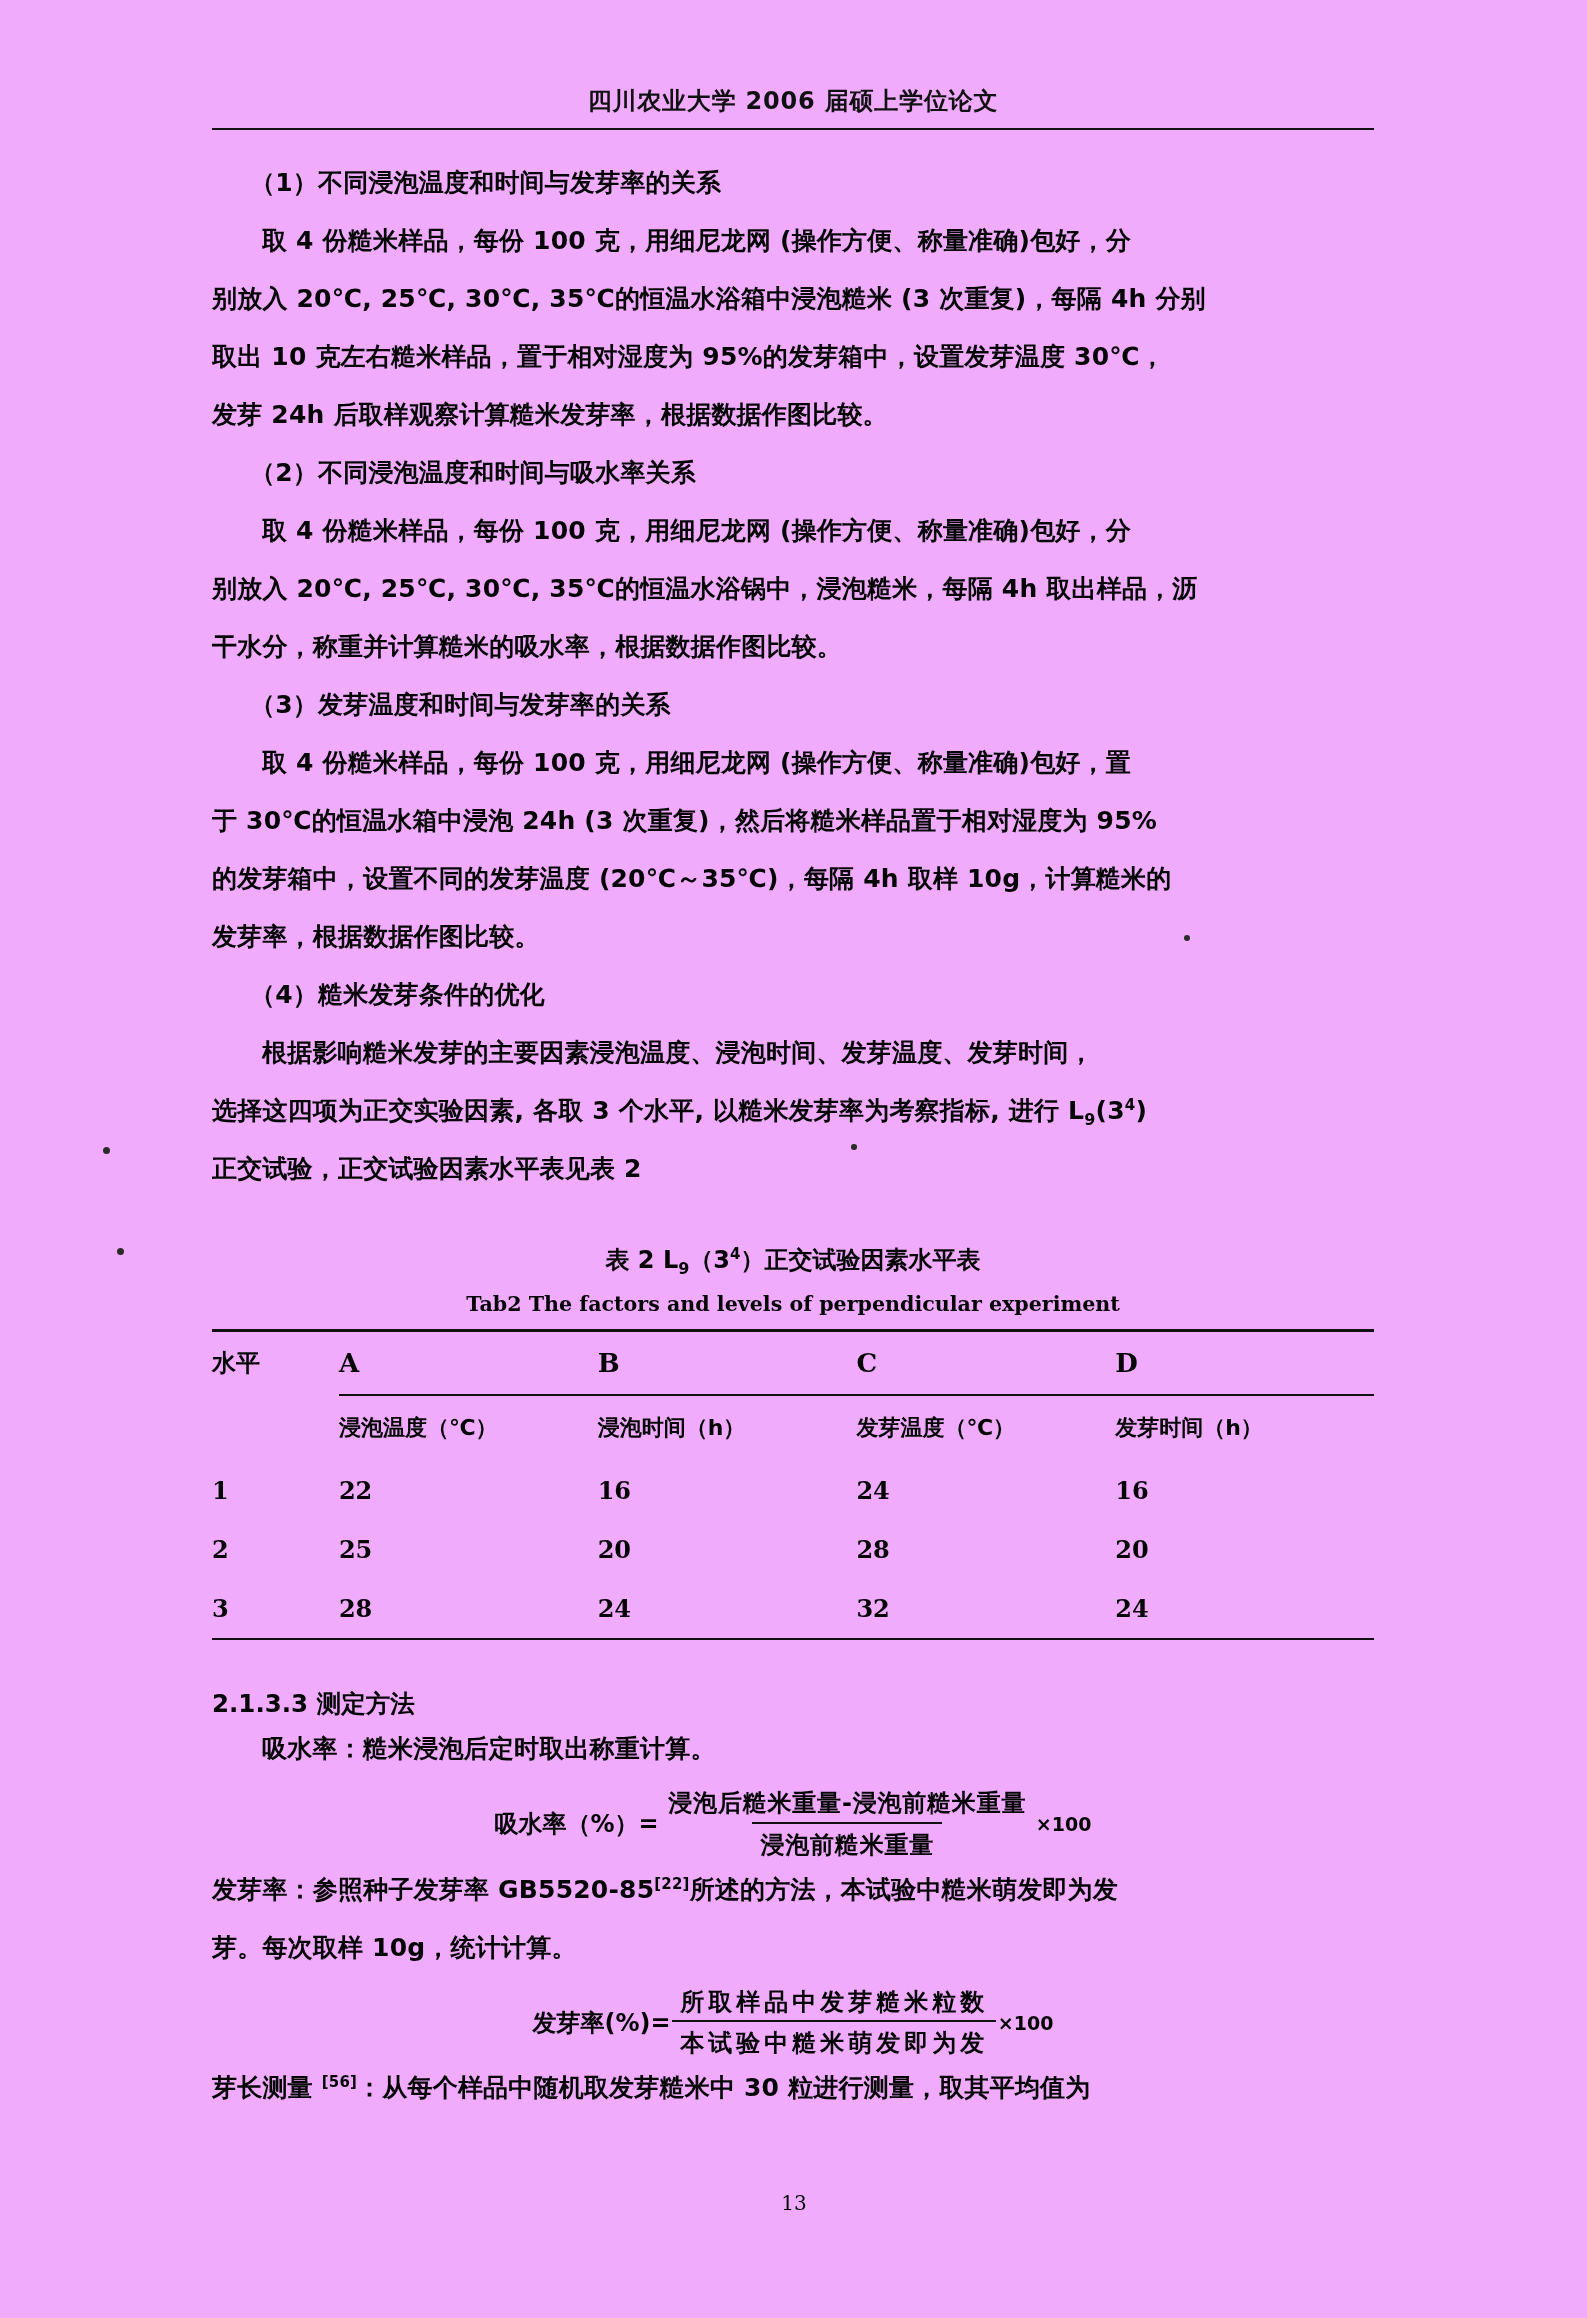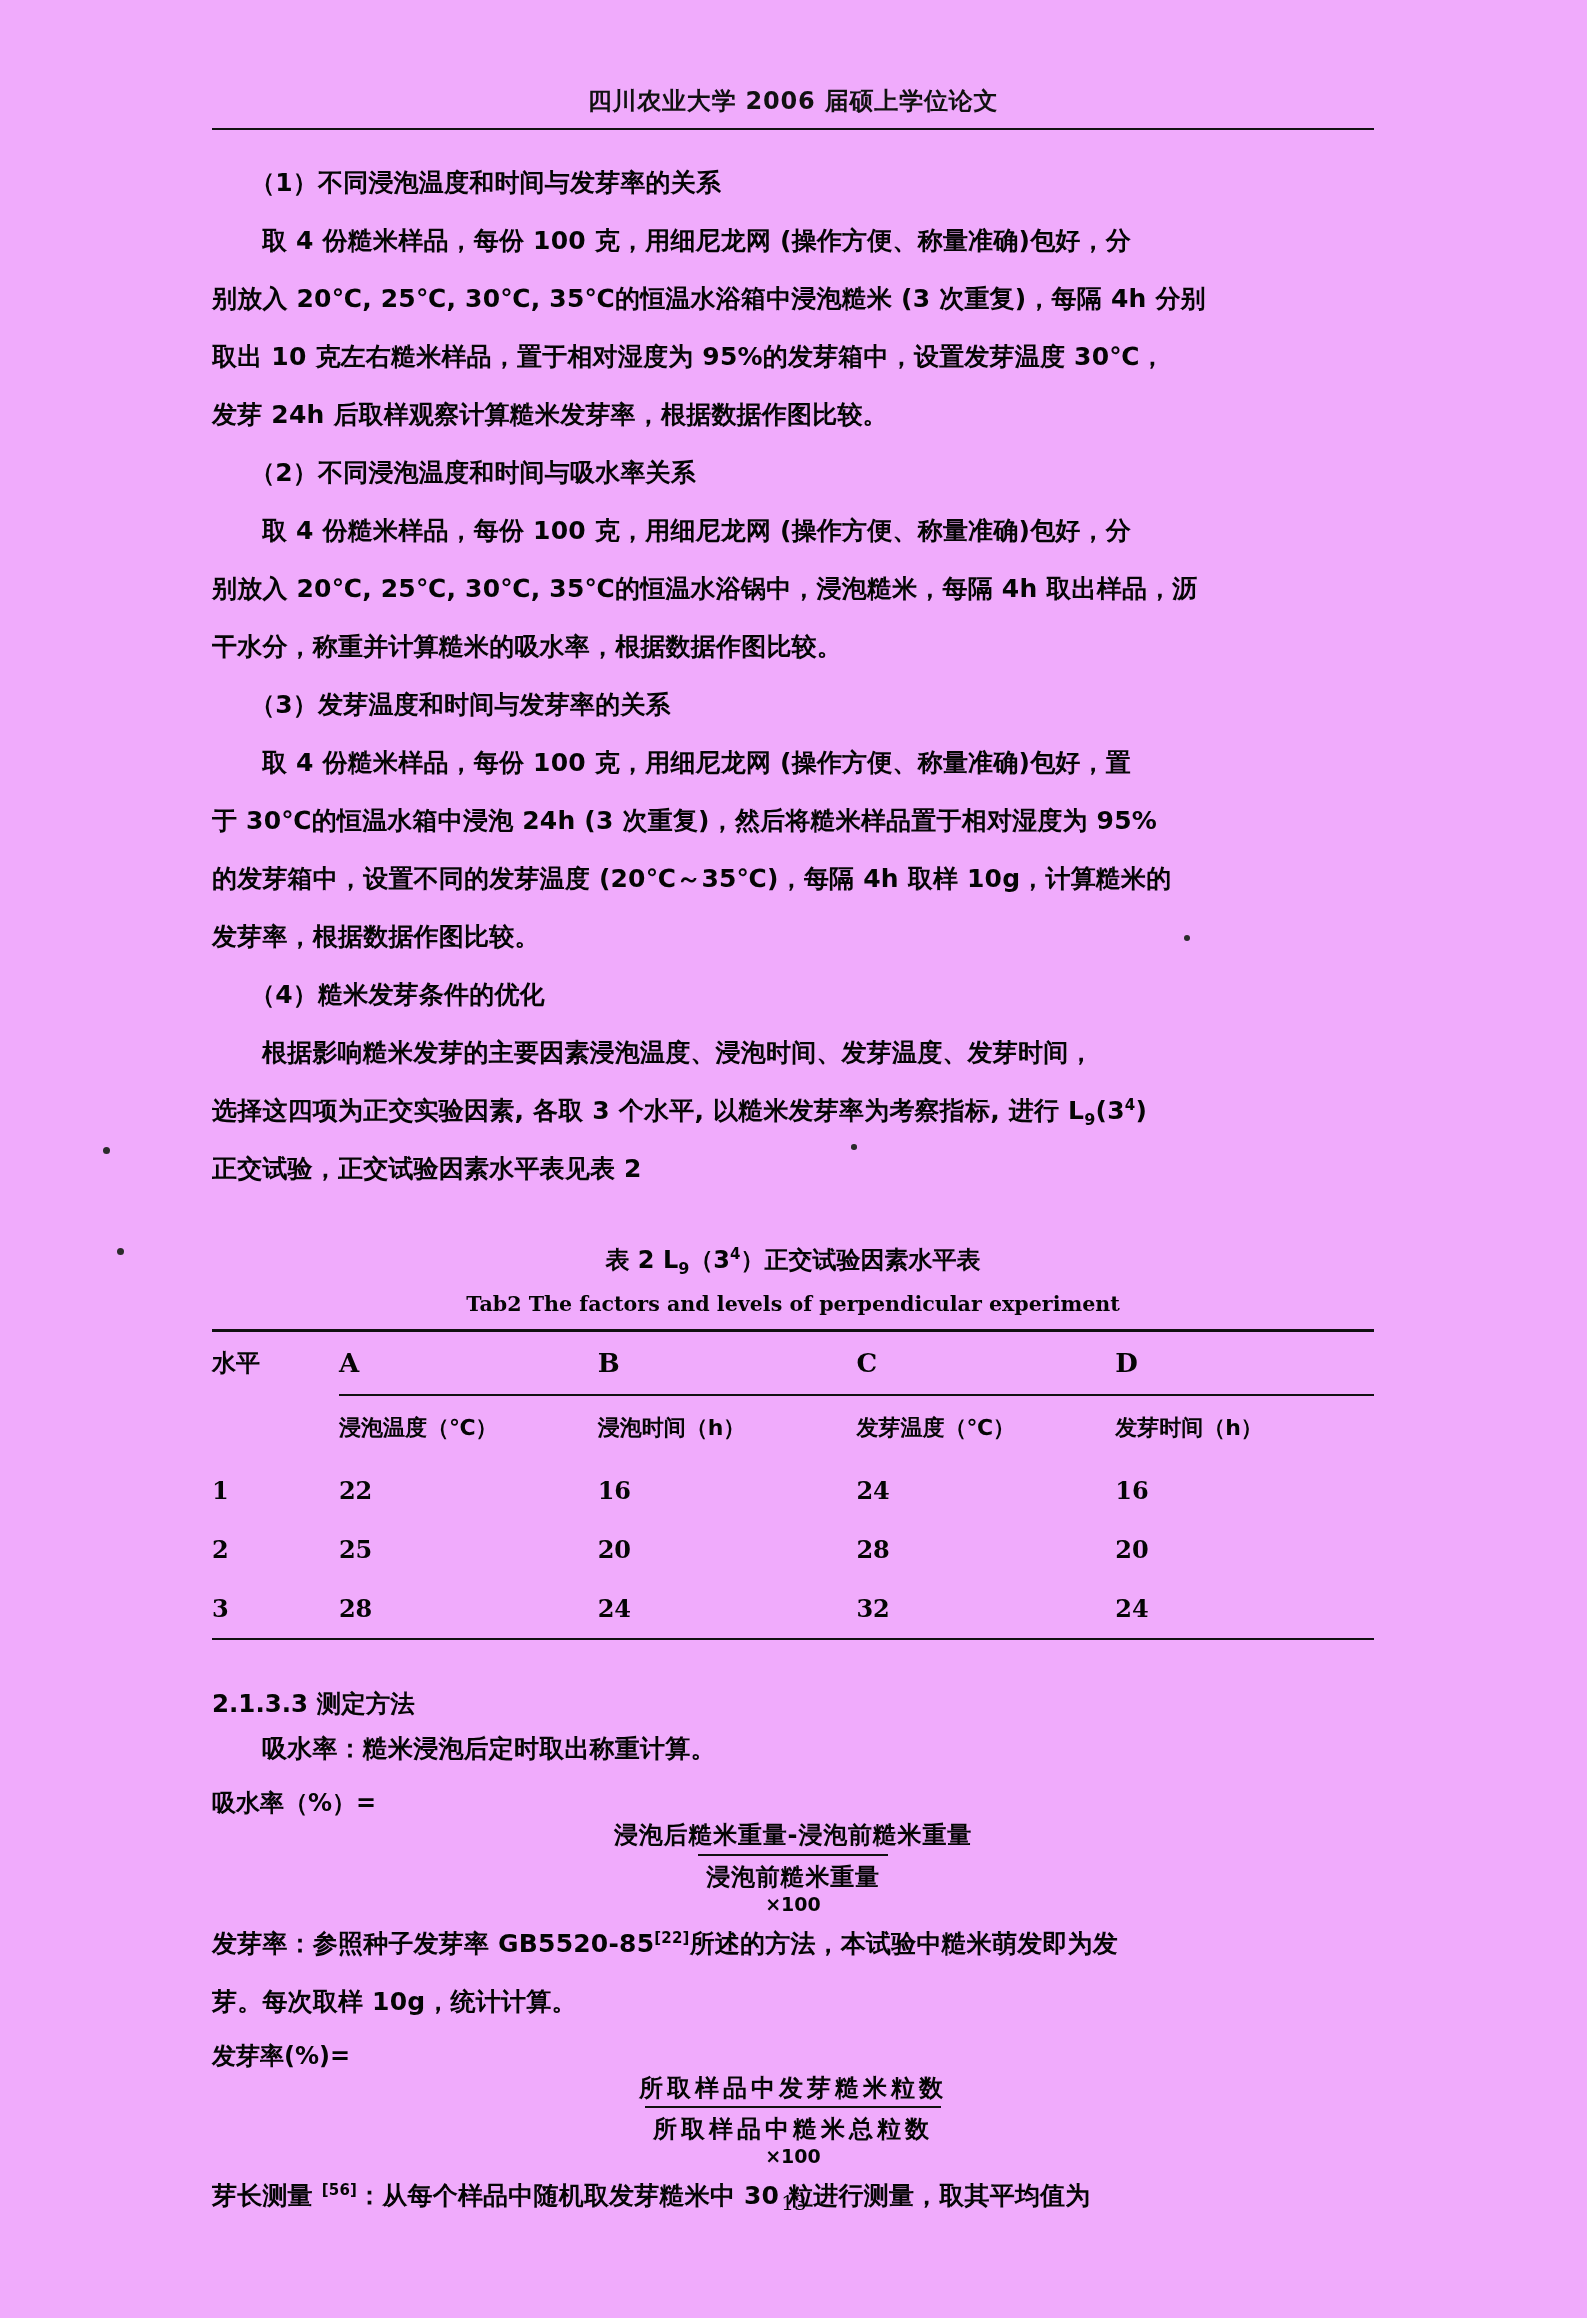--- a/index.html
+++ b/index.html
@@ -134,23 +134,23 @@
   .section-head {
     margin-top: 47px;
     font-size: 24.5px;
     font-weight: 600;
     font-family: "DejaVu Sans", "Liberation Sans", sans-serif;
   }
   .formula {
     margin-top: 9.5px;
     display: flex;
     justify-content: center;
-    font-family: "DejaVu Sans", "Liberation Sans", sans-serif;
-    font-weight: 600;
-    flex-direction: column;
+    align-items: center;
+    font-family: "DejaVu Sans", "Liberation Sans", sans-serif;
+    font-weight: 600;
   }
   .formula .lhs {
     font-size: 24px;
     white-space: nowrap;
   }
   .frac {
     display: inline-flex;
     flex-direction: column;
     align-items: center;
     margin: 0 1.6px;
@@ -297,21 +297,21 @@
       <span class="rhs">×100</span>
     </div>
 
     <p class="para nowrap-last"><span>发芽率：参照种子发芽率 GB5520-85</span><sup class="ref">[22]</sup><span>所述的方法，本试验中糙米萌发即为发</span></p>
     <p class="para nowrap-last">芽。每次取样 10g，统计计算。</p>
 
     <div class="formula spaced">
       <span class="lhs">发芽率(%)=</span>
       <span class="frac">
         <span class="num">所取样品中发芽糙米粒数</span>
-        <span class="den">所取样品中糙米总粒数</span>
+        <span class="den">本试验中糙米萌发即为发</span>
       </span>
       <span class="rhs">×100</span>
     </div>
 
     <p class="para nowrap-last"><span>芽长测量 </span><sup class="ref">[56]</sup><span>：从每个样品中随机取发芽糙米中 30 粒进行测量，取其平均值为</span></p>
 
   </div>
 
   <div class="folio">13</div>
 

